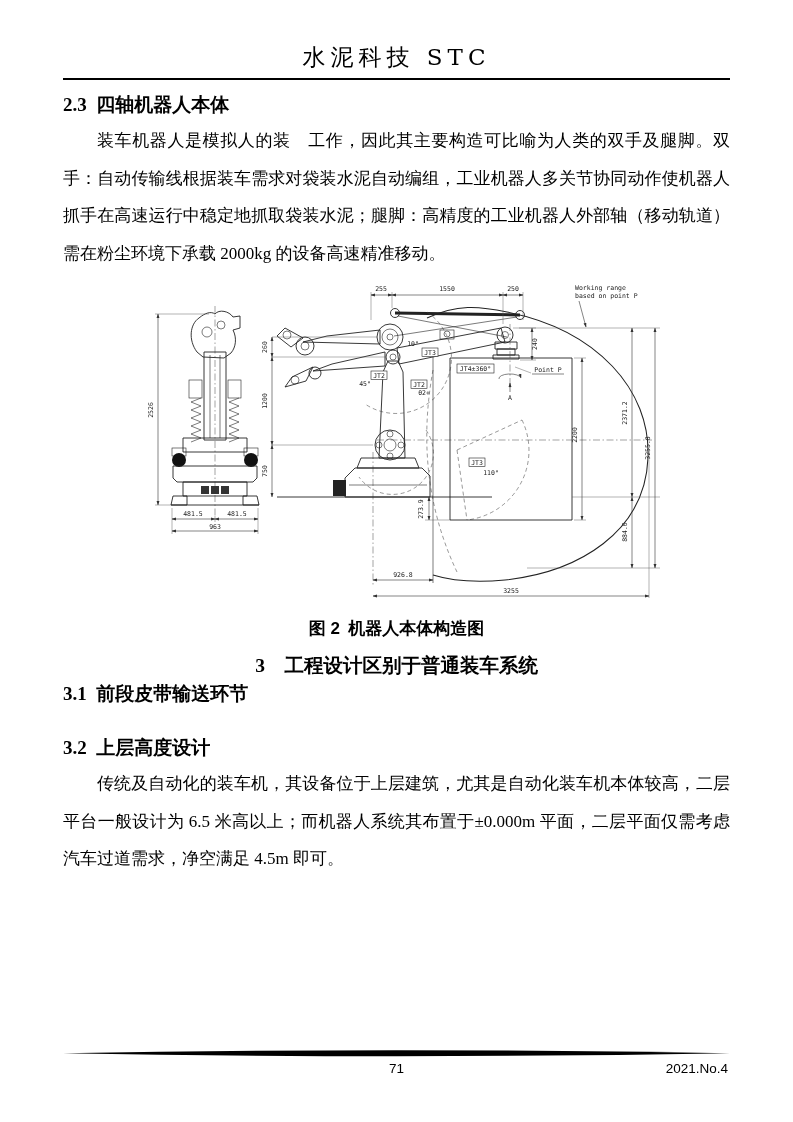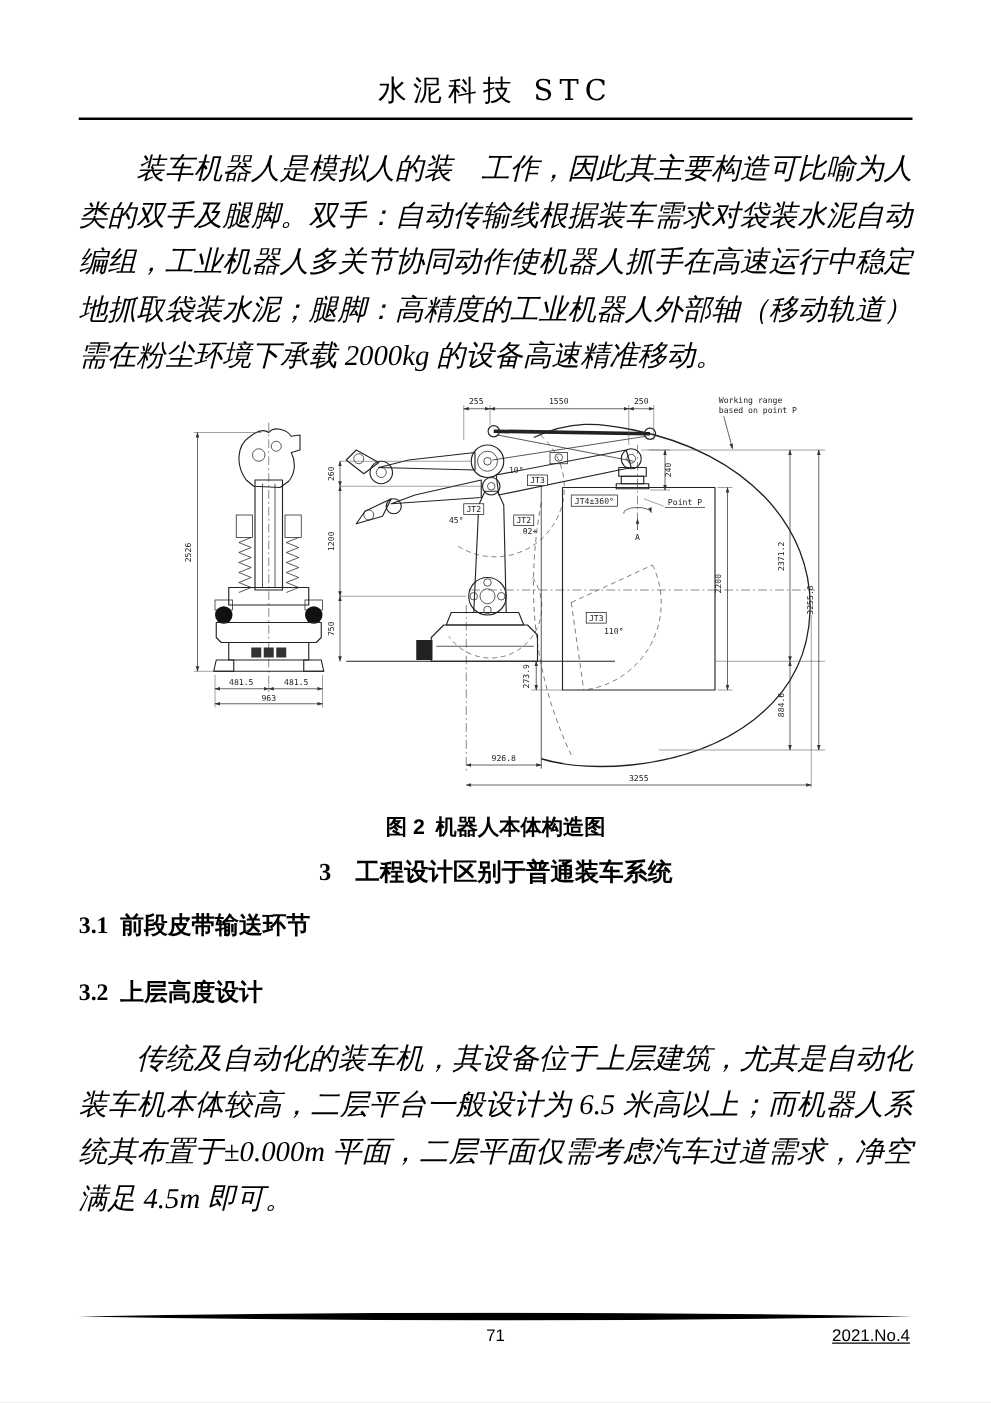--- a/index.html
+++ b/index.html
@@ -1,70 +1,71 @@
 <!DOCTYPE html>
 <html><head>
 <meta charset="utf-8">
 <style>
   html,body { margin:0; padding:0; background:#e8e8e8; }
   .page {
     position:relative; width:793px; height:1122px; margin:0 auto;
-    background:#ffffff; box-sizing:border-box; padding:58px 63px 0 63px;
+    background:#ffffff; box-sizing:border-box; padding:42px 63px 0 63px;
     font-family:"Liberation Serif", serif; color:#000; overflow:hidden;
   }
   .journal-title {
     text-align:center; font-size:23px; letter-spacing:5px;
     font-family:"DejaVu Serif", serif; font-weight:500; height:30px; line-height:30px;
   }
   .rule-top { border-bottom:2.5px solid #000; margin-top:6px; }
   .h-sub {
     font-size:19px; font-weight:bold; margin:12px 0 4px 0; line-height:26px;
     font-family:"Liberation Serif", serif;
   }
   .h-main {
     font-size:19.5px; font-weight:bold; margin:14px 0 0 0; line-height:27px;text-align:center;
   }
-  .h-31 { margin-top:16px; }
+  .h-31 { margin-top:2px; }
   .h-32 { margin-top:28px; }
   p.bodytext {
-    font-size:23px; line-height:37.5px; text-align:justify; text-justify:inter-ideograph;
-    text-indent:2em; margin:20px 0 0 0;font-style:italic;
+    font-size:17px; line-height:37.5px; text-align:justify; text-justify:inter-ideograph;
+    text-indent:2em; margin:4px 0 0 0;
   }
   figure.fig { margin:8px 0 0 0; }
   .fig-svg-wrap { margin-left:64px; }
   .fig-caption {
     text-align:center; font-size:17px; font-weight:bold;
     font-family:"Liberation Sans", sans-serif; margin-top:6px; height:18px; line-height:18px;
   }
   .footer { position:absolute; left:63px; right:63px; bottom:44px; }
   .footer-row {
     position:relative; margin-top:4px; height:17px;
     font-family:"Liberation Sans", sans-serif; font-size:13.5px; text-align:center;
   }
-  .footer-issue { position:absolute; right:2px; top:0;text-decoration:underline; }
+  .footer-issue { position:absolute; right:2px; top:0; }
   
   svg text { font-family:"DejaVu Sans Mono", monospace; font-size:6.5px; fill:#222; }
   .ol  { stroke:#222; stroke-width:.9; fill:none; stroke-linejoin:round; }
   .olt { stroke:#222; stroke-width:.6; fill:none; }
   .dim { stroke:#333; stroke-width:.6; fill:none; }
   .ext { stroke:#555; stroke-width:.45; fill:none; }
   .cl  { stroke:#444; stroke-width:.5; fill:none; stroke-dasharray:7 2.5 1.5 2.5; }
   .dsh { stroke:#444; stroke-width:.55; fill:none; stroke-dasharray:4 3; }
   .env { stroke:#222; stroke-width:1.05; fill:none; }
   .thick { stroke:#222; stroke-width:3; fill:none; }
   .lblbox { stroke:#222; stroke-width:.6; fill:#fff; }
 </style>
 </head>
 <body>
 
 <div class="page">
 
   <div class="journal-title">水泥科技 STC</div>
   <div class="rule-top"></div>
 
+  <div class="h-sub">2.3 四轴机器人本体</div>
   <p class="bodytext">装车机器人是模拟人的装　工作，因此其主要构造可比喻为人类的双手及腿脚。双手：自动传输线根据装车需求对袋装水泥自动编组，工业机器人多关节协同动作使机器人抓手在高速运行中稳定地抓取袋装水泥；腿脚：高精度的工业机器人外部轴（移动轨道）需在粉尘环境下承载 2000kg 的设备高速精准移动。</p>
 
   <figure class="fig">
     <div class="fig-svg-wrap">
     <svg width="575" height="330" viewBox="0 0 575 330" xmlns="http://www.w3.org/2000/svg">
       <defs>
         <marker id="ar" viewBox="0 0 10 10" refX="9" refY="5" markerWidth="7.5" markerHeight="7.5" orient="auto-start-reverse">
           <path d="M0 1.8 L10 5 L0 8.2 Z" fill="#333"></path>
         </marker>
       </defs>

